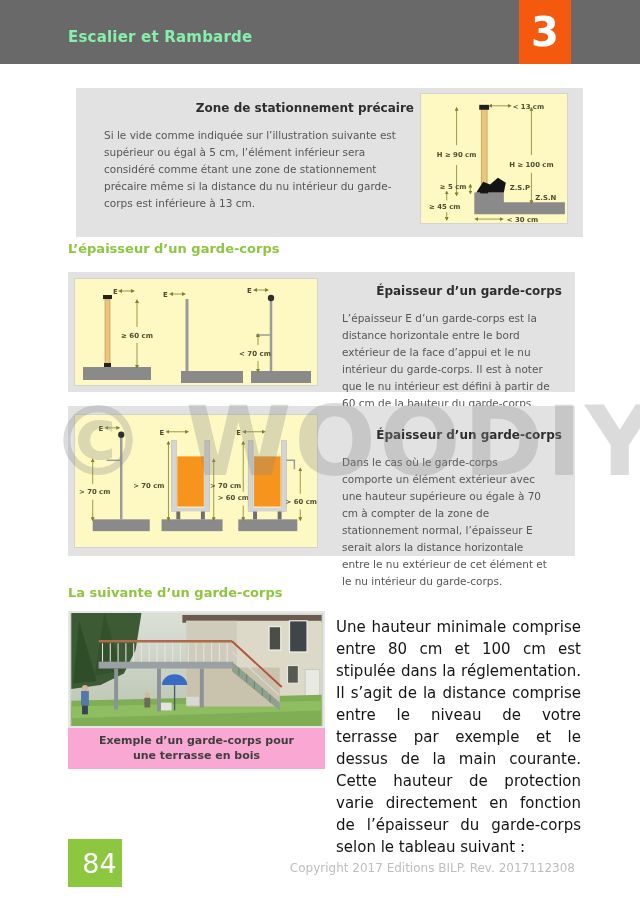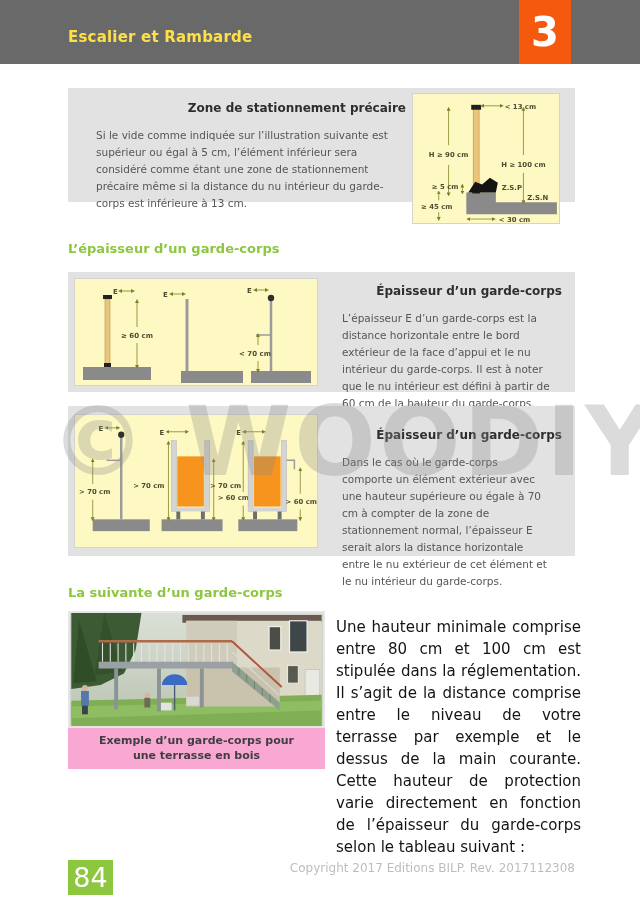--- a/index.html
+++ b/index.html
@@ -3,21 +3,21 @@
 <meta charset="utf-8">
 <style>
   html,body{margin:0;padding:0;}
   body{
     width:640px;height:898px;position:relative;overflow:hidden;
     background:#ffffff;font-family:"DejaVu Sans","Liberation Sans",sans-serif;
   }
   
   .hdr{position:absolute;left:0;top:0;width:640px;height:64px;background:#696969;}
   .hdr-title{position:absolute;left:68px;top:0;height:64px;display:flex;align-items:center;
-    color:#fde047;font-size:15px;font-weight:bold;padding-top:10px;box-sizing:border-box;letter-spacing:.2px;}
+    color:#86efac;font-size:15px;font-weight:bold;padding-top:10px;box-sizing:border-box;letter-spacing:.2px;}
   .chapter{position:absolute;left:519px;top:0;width:52px;height:64px;background:#f4590e;
     color:#fff;font-size:40px;font-weight:bold;display:flex;align-items:center;justify-content:center;}
   
   .box{position:absolute;background:#e2e2e2;}
   .panel{position:absolute;background:#fef9c3;border:1px solid #d3d3d3;box-sizing:border-box;}
   .box-heading{font-size:12px;font-weight:bold;color:#2e2e2e;margin:0 0 7px 0;text-align:right;}
   .box-heading.right{text-align:right;}
   .box-body{font-size:10.5px;color:#565656;line-height:1.62;margin:12px;}
   
   .green-h{position:absolute;left:68px;margin:0;font-size:13px;font-weight:bold;color:#8dc63f;}
@@ -26,37 +26,37 @@
     color:#8a8a8a;opacity:.30;white-space:nowrap;letter-spacing:3px;z-index:5;pointer-events:none;}
   
   .photo{position:absolute;left:68px;top:611px;width:257px;height:117px;border:2px solid #e6e6e6;
     box-sizing:border-box;background:#cfd4cc;overflow:hidden;}
   .caption{position:absolute;left:68px;top:728px;width:257px;height:41px;background:#f9a8d4;
     display:flex;align-items:center;justify-content:center;text-align:center;
     font-size:11px;font-weight:bold;color:#3f3f3f;line-height:1.35;padding:0 18px;box-sizing:border-box;}
   .para{position:absolute;left:330px;top:610px;width:245px;font-size:15px;color:#141414;
     line-height:1.47;text-align:justify;margin:6px;}
   
-  .pagenum{position:absolute;left:68px;top:860px;width:45px;height:35px;background:#8dc63f;
-    color:#fff;font-size:27px;display:flex;align-items:center;justify-content:center;}
+  .pagenum{position:absolute;left:68px;top:839px;width:45px;height:48px;background:#8dc63f;
+    color:#fff;font-size:27px;display:flex;align-items:center;justify-content:center;padding-left:9px;}
   .copyright{position:absolute;right:65px;top:861px;font-size:12px;color:#bdbdbd;}
   
   svg text{font-family:"DejaVu Sans","Liberation Sans",sans-serif;font-size:7px;font-weight:bold;fill:#4c4c30;}
   svg .mline{stroke:#7d8226;stroke-width:.8;fill:none;}
   svg .thin{stroke:#9b9b9b;fill:none;}
 </style>
 </head>
 <body>
 
 <div class="hdr">
   <div class="hdr-title">Escalier et Rambarde</div>
   <div class="chapter">3</div>
 </div>
 
-<div class="box" style="left:68px;top:88px;width:507px;height:114px;">
+<div class="box" style="left:76px;top:88px;width:507px;height:149px;">
   <div style="position:absolute;left:16px;top:13px;width:322px;">
     <h3 class="box-heading right">Zone de stationnement précaire</h3>
     <p class="box-body">Si le vide comme indiquée sur l’illustration suivante est supérieur ou égal à 5 cm, l’élément inférieur sera considéré comme étant une zone de stationnement précaire même si la distance du nu intérieur du garde-corps est inférieure à 13 cm.</p>
   </div>
   <div class="panel" style="left:344px;top:5px;width:148px;height:131px;">
     <svg viewBox="0 0 148 131" width="146" height="129">
       <defs>
         <marker id="arrA" viewBox="0 0 10 10" refX="5" refY="5" markerWidth="5" markerHeight="5" orient="auto-start-reverse">
           <path d="M0,0L10,5L0,10z" fill="#7d8226"></path>
         </marker>

